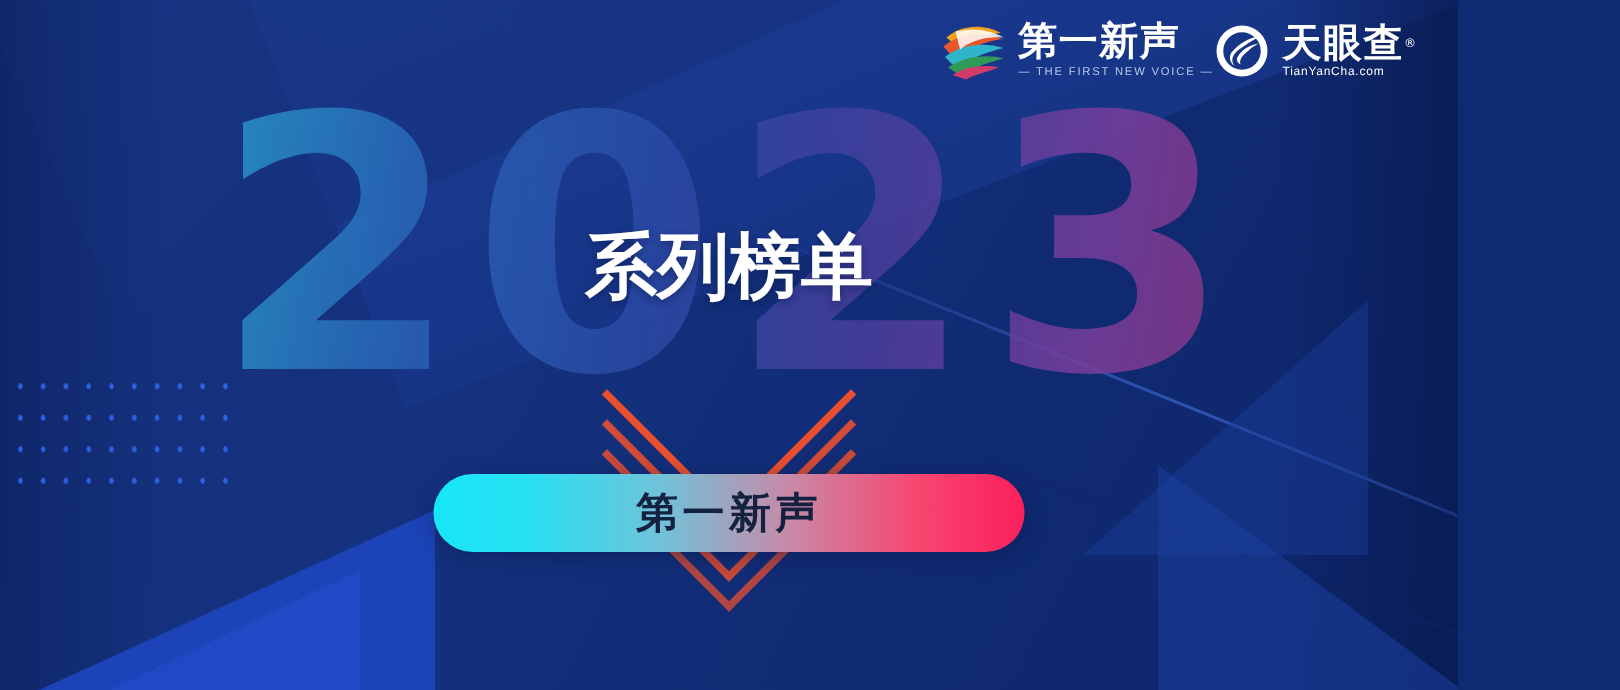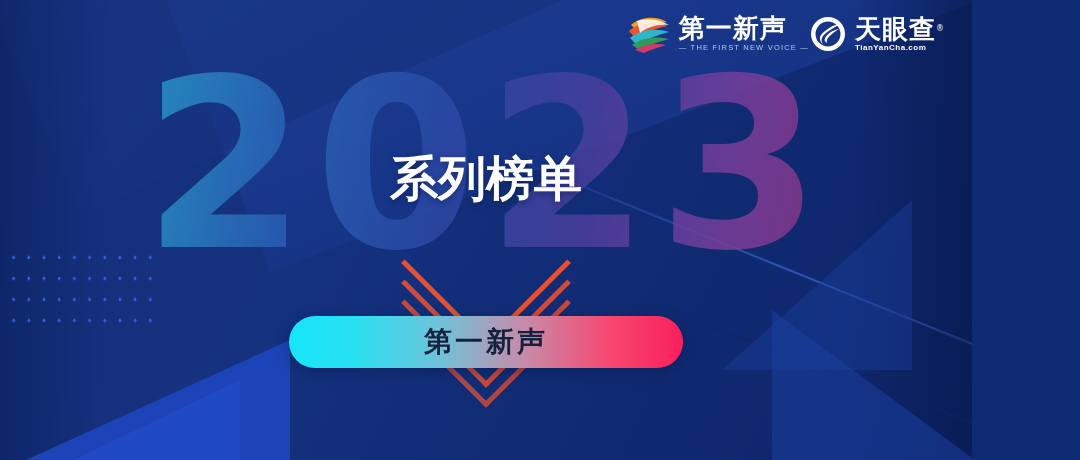--- a/index.html
+++ b/index.html
@@ -226,21 +226,21 @@
     font-size:7.5px;
     letter-spacing:1.2px;
     line-height:10px;
     margin-top:1px;
     white-space:nowrap;
     text-align:center;
     font-family:"Liberation Sans", sans-serif;
   }
   .logo2 .logo-en{
     color:#ffffff;
-    font-weight:bold;
+    font-weight:normal;
     font-size:8px;
     letter-spacing:.5px;
     text-align:left;
     margin-top:0;
   }
   .logo2 .logo-cn{ position:relative; }
   .reg{
     position:absolute;
     right:-9px; top:-1px;
     font-size:8px;

